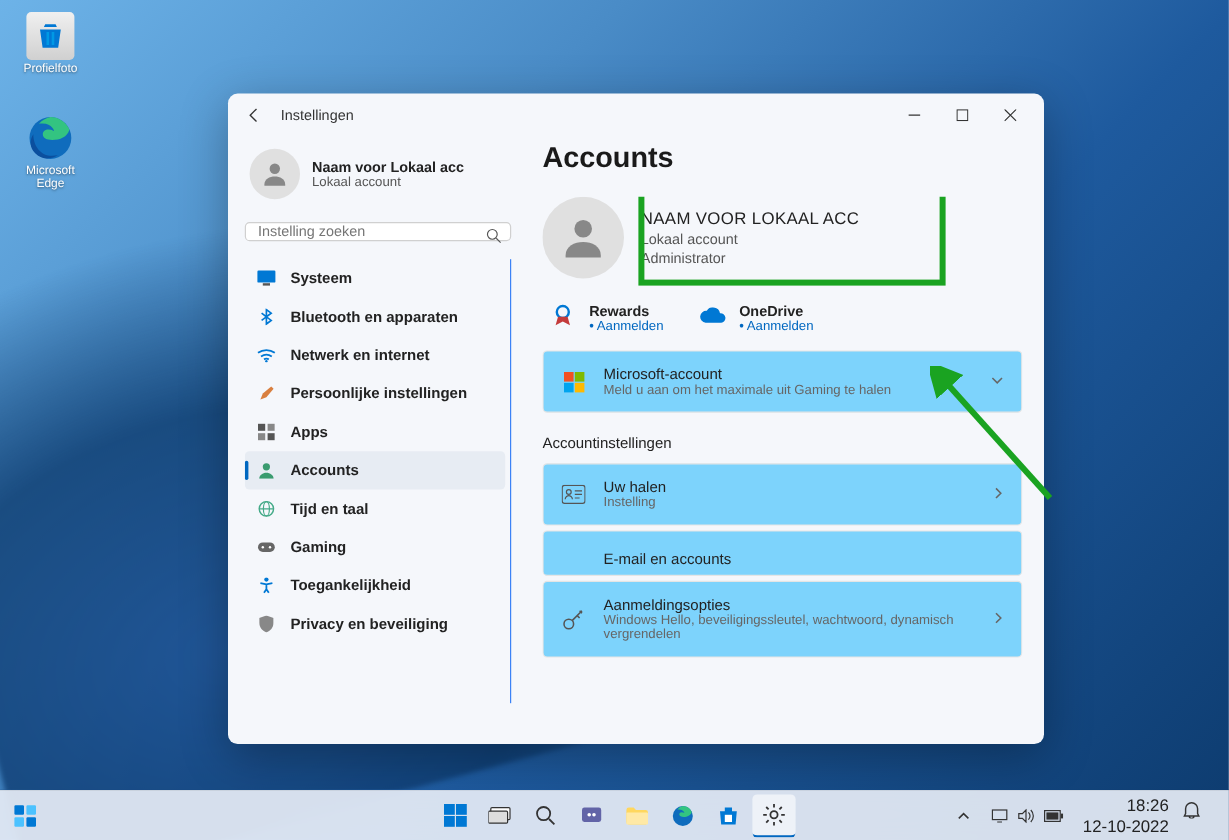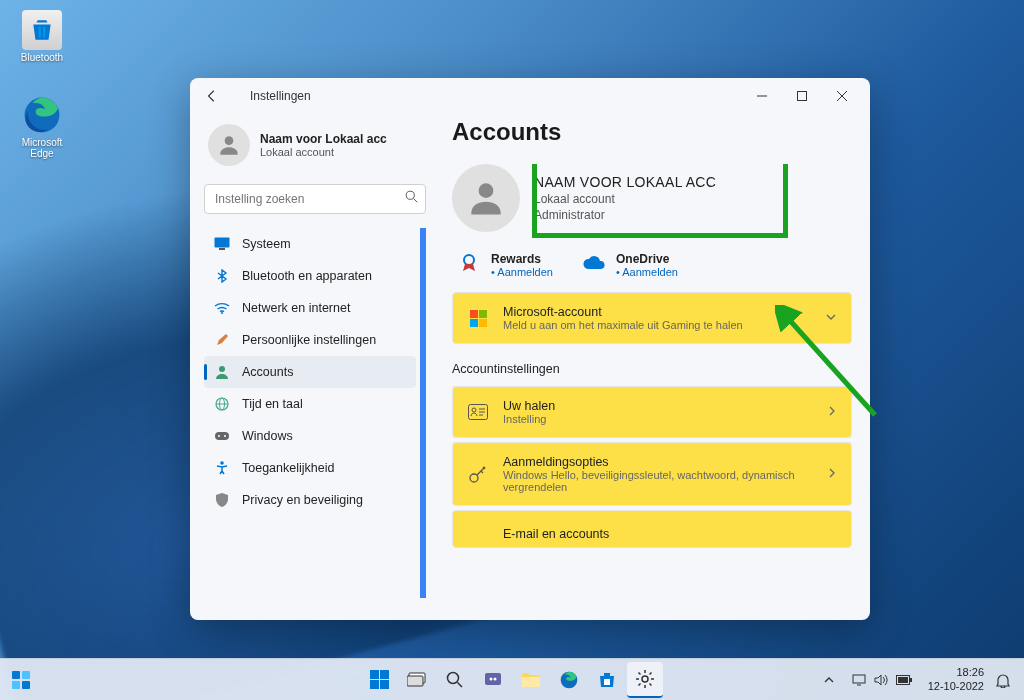--- a/index.html
+++ b/index.html
@@ -9,72 +9,72 @@
 .desktop-icon { position: absolute; width: 60px; text-align: center; color: #fff; font-size: 10px; text-shadow: 0 1px 2px rgba(0,0,0,0.5); cursor: pointer; }
 .desktop-icon .ico { width: 40px; height: 40px; margin: 0 auto 2px; display: flex; align-items: center; justify-content: center; font-size: 28px; }
 .recycle { top: 10px; left: 12px; }
 .recycle .ico { background: linear-gradient(#f0f0f0, #d0d0d0); border-radius: 4px; }
 .edge { top: 95px; left: 12px; }
 .edge .ico svg { width: 38px; height: 38px; }
 
 .settings-window { position: absolute; left: 190px; top: 78px; width: 680px; height: 542px; background: #f5f7fb; border-radius: 8px; box-shadow: 0 10px 40px rgba(0,0,0,0.3); overflow: hidden; display: flex; flex-direction: column; }
 .titlebar { height: 36px; display: flex; align-items: center; padding: 0 8px; }
 .back-btn { width: 28px; height: 28px; display: flex; align-items: center; justify-content: center; cursor: pointer; border-radius: 4px; }
-.title { font-size: 12px; margin-left: 24px; color: #333; }
+.title { font-size: 12px; margin-left: 8px; color: #333; }
 .win-controls { margin-left: auto; display: flex; }
 .win-btn { width: 40px; height: 32px; display: flex; align-items: center; justify-content: center; cursor: pointer; font-size: 10px; }
 
 .window-body { flex: 1; display: flex; overflow: hidden; }
 .sidebar { width: 250px; padding: 0 14px; overflow: hidden; }
 .user-row { display: flex; align-items: center; gap: 10px; padding: 10px 4px 18px; }
 .avatar-small { width: 42px; height: 42px; border-radius: 50%; background: #e0e0e0; display: flex; align-items: center; justify-content: center; }
 .avatar-small svg { width: 26px; height: 26px; fill: #888; }
 .user-name { font-size: 12px; font-weight: 600; color: #222; }
 .user-sub { font-size: 11px; color: #555; }
 .search-box { position: relative; margin-bottom: 14px; }
-.search-box input { width: 100%; height: 30px; padding: 0 32px 0 10px; border: 1px solid #d0d0d0; border-radius: 4px; background: #fff; font-size: 12px; outline: none; }
+.search-box input { width: 100%; height: 16px; padding: 0 32px 0 10px; border: 1px solid #d0d0d0; border-radius: 4px; background: #fff; font-size: 12px; outline: none; }
 .search-box .sicon { position: absolute; right: 8px; top: 6px; font-size: 13px; color: #555; }
-.nav-list { border-right: 6px solid #3b82f6; padding-right: 4px; height: 370px; overflow: hidden; }
+.nav-list { border-right: 1px solid #3b82f6; padding-right: 4px; height: 370px; overflow: hidden; font-weight: bold; }
 .nav-item { display: flex; align-items: center; gap: 12px; padding: 8px 10px; font-size: 12.5px; color: #222; cursor: pointer; border-radius: 4px; position: relative; }
 .nav-item.active { background: #e7ecf3; }
 .nav-item.active::before { content: ''; position: absolute; left: 0; top: 8px; bottom: 8px; width: 3px; background: #0067c0; border-radius: 2px; }
 .nav-icon { width: 16px; height: 16px; display: flex; align-items: center; justify-content: center; font-size: 14px; }
 
 .content { flex: 1; padding: 0 18px 0 12px; overflow: hidden; position: relative; }
 .page-title { font-size: 24px; font-weight: 600; color: #1a1a1a; margin: 4px 0 18px; }
 .scroll-area { height: 460px; overflow: hidden; position: relative; }
 .account-card { display: flex; align-items: center; gap: 14px; position: relative; }
 .highlight-box { position: absolute; left: 80px; top: -8px; width: 256px; height: 82px; border: 5px solid #1aa321; pointer-events: none; }
 .avatar-big { width: 68px; height: 68px; border-radius: 50%; background: #e0e0e0; display: flex; align-items: center; justify-content: center; }
 .avatar-big svg { width: 44px; height: 44px; fill: #888; }
 .acc-name { font-size: 14px; color: #222; letter-spacing: 0.3px; }
 .acc-sub { font-size: 12px; color: #555; margin-top: 2px; }
 .shortcut-row { display: flex; gap: 30px; margin: 20px 0 14px; padding-left: 6px; }
 .shortcut { display: flex; align-items: flex-start; gap: 11px; cursor: pointer; }
 .shortcut-icon { width: 22px; height: 22px; display: flex; align-items: center; justify-content: center; }
 .shortcut-title { font-size: 12px; font-weight: 600; color: #222; }
 .shortcut-sub { font-size: 11px; color: #0067c0; }
 .shortcut-sub::before { content: '• '; }
-.card { background: #fde047; border: 1px solid #e5e5e5; border-radius: 4px; padding: 12px 14px; display: flex; align-items: center; gap: 14px; margin-bottom: 4px; cursor: pointer; }
+.card { background: #7dd3fc; border: 1px solid #e5e5e5; border-radius: 4px; padding: 12px 14px; display: flex; align-items: center; gap: 14px; margin-bottom: 4px; cursor: pointer; }
 .card-icon { width: 22px; height: 22px; display: flex; align-items: center; justify-content: center; }
 .card-body { flex: 1; }
 .card-title { font-size: 12.5px; color: #222; }
 .card-sub { font-size: 11px; color: #666; }
 .card-chevron { color: #666; font-size: 12px; }
 .section-head { font-size: 12.5px; font-weight: 400; color: #222; margin: 18px 0 10px; }
 
 .green-arrow { position: absolute; left: 775px; top: 305px; pointer-events: none; }
 
 .taskbar { position: absolute; bottom: 0; left: 0; right: 0; height: 42px; background: rgba(235, 240, 248, 0.9); backdrop-filter: blur(20px); display: flex; align-items: center; border-top: 1px solid rgba(0,0,0,0.08); }
 .tb-left { display: flex; align-items: center; padding-left: 4px; }
 .tb-widget { width: 34px; height: 34px; display: flex; align-items: center; justify-content: center; cursor: pointer; border-radius: 4px; }
 .tb-center { position: absolute; left: 50%; transform: translateX(-50%); display: flex; gap: 2px; }
 .tb-btn { width: 36px; height: 36px; display: flex; align-items: center; justify-content: center; cursor: pointer; border-radius: 4px; }
 .tb-btn.active { background: rgba(255,255,255,0.6); border-bottom: 2px solid #0067c0; }
-.tb-right { margin-left: auto; display: flex; align-items: center; gap: 2px; padding-right: 10px; font-size: 11px; color: #222; }
+.tb-right { margin-left: auto; display: flex; gap: 2px; padding-right: 20px; font-size: 14px; color: #222; }
 .tray-icons { display: flex; gap: 8px; align-items: center; padding: 0 8px; cursor: pointer; }
 .clock { text-align: right; line-height: 1.2; padding: 0 6px; cursor: pointer; }
 .notif { width: 22px; height: 22px; display: flex; align-items: center; justify-content: center; cursor: pointer; }
 
 .ms-logo { display: grid; grid-template-columns: 8px 8px; grid-template-rows: 8px 8px; gap: 1px; }
 .ms-logo span:nth-child(1) { background: #f25022; }
 .ms-logo span:nth-child(2) { background: #7fba00; }
 .ms-logo span:nth-child(3) { background: #00a4ef; }
 .ms-logo span:nth-child(4) { background: #ffb900; }
 .win-logo { display: grid; grid-template-columns: 9px 9px; grid-template-rows: 9px 9px; gap: 1px; }
@@ -86,21 +86,21 @@
 <div class="desktop">
   <div class="wallpaper-shape"></div>
 
   <div class="desktop-icon recycle">
     <div class="ico">
       <svg viewBox="0 0 24 24" width="26" height="26">
           <path fill="#0078d4" d="M4 7l2 14h12l2-14H4zm4-4h8l1 2H7l1-2z"></path>
           <path fill="#0099e5" d="M9 9h2v10H9zm4 0h2v10h-2z"></path>
         </svg>
     </div>
-    <div>Bluetooth</div>
+    <div>Profielfoto</div>
   </div>
 
   <div class="desktop-icon edge">
     <div class="ico">
       <svg viewBox="0 0 24 24">
           <circle cx="12" cy="12" r="11" fill="#0f6cbd"></circle>
           <path d="M12 1a11 11 0 0 1 10 6.5c-1 4-5 5.5-9 5.5-3 0-5-1-5-3 0-1.5 1.2-2.5 3-2.5 2 0 3 1 3 1s-1-5-8-4A11 11 0 0 1 12 1z" fill="#33c481"></path>
           <path d="M3 10c0 7 5 13 13 11-3 2-8 3-12-1-3-3-3-7-1-10z" fill="#0b4f9e"></path>
         </svg>
     </div>
@@ -185,20 +185,31 @@
             <span>Netwerk en internet</span>
           </div>
           <div class="nav-item">
             <span class="nav-icon">
                 <svg width="14" height="14" viewBox="0 0 14 14">
                   <path d="M2 12l2-5 7-6 2 2-6 7-5 2z" fill="#d97f3f"></path>
                 </svg>
               </span>
             <span>Persoonlijke instellingen</span>
           </div>
+          <div class="nav-item">
+            <span class="nav-icon">
+                <svg width="14" height="14" viewBox="0 0 14 14">
+                  <rect x="0" y="0" width="6" height="6" fill="#555"></rect>
+                  <rect x="8" y="0" width="6" height="6" fill="#888"></rect>
+                  <rect x="0" y="8" width="6" height="6" fill="#888"></rect>
+                  <rect x="8" y="8" width="6" height="6" fill="#555"></rect>
+                </svg>
+              </span>
+            <span>Apps</span>
+          </div>
           <div class="nav-item active">
             <span class="nav-icon">
                 <svg width="14" height="14" viewBox="0 0 14 14">
                   <circle cx="7" cy="4" r="3" fill="#3a9b6f"></circle>
                   <path d="M1 14c0-3 3-5 6-5s6 2 6 5H1z" fill="#3a9b6f"></path>
                 </svg>
               </span>
             <span>Accounts</span>
           </div>
           <div class="nav-item">
@@ -212,21 +223,21 @@
             <span>Tijd en taal</span>
           </div>
           <div class="nav-item">
             <span class="nav-icon">
                 <svg width="16" height="12" viewBox="0 0 16 12">
                   <rect x="1" y="2" width="14" height="8" rx="4" fill="#666"></rect>
                   <circle cx="5" cy="6" r="1" fill="#fff"></circle>
                   <circle cx="11" cy="6" r="1" fill="#fff"></circle>
                 </svg>
               </span>
-            <span>Windows</span>
+            <span>Gaming</span>
           </div>
           <div class="nav-item">
             <span class="nav-icon">
                 <svg width="14" height="14" viewBox="0 0 14 14">
                   <circle cx="7" cy="2" r="1.8" fill="#0078d4"></circle>
                   <path d="M2 5l5 1 5-1M7 6v4l-2 3m2-3l2 3" stroke="#0078d4" stroke-width="1.5" fill="none"></path>
                 </svg>
               </span>
             <span>Toegankelijkheid</span>
           </div>
@@ -320,42 +331,42 @@
               <div class="card-title">Uw halen</div>
               <div class="card-sub">Instelling</div>
             </div>
             <div class="card-chevron">
               <svg width="10" height="12" viewBox="0 0 10 12">
                   <path d="M3 2l4 4-4 4" stroke="#666" fill="none" stroke-width="1.3"></path>
                 </svg>
             </div>
           </div>
 
+          <div class="card" style="padding-bottom:2px;">
+            <div class="card-icon"></div>
+            <div class="card-body">
+              <div class="card-title">E-mail en accounts</div>
+            </div>
+          </div>
+
           <div class="card">
             <div class="card-icon">
               <svg width="20" height="20" viewBox="0 0 20 20">
                   <circle cx="6" cy="14" r="4" stroke="#555" fill="none" stroke-width="1.3"></circle>
                   <path d="M9 11l8-8m-2 0l2 2m-4 2l2 2" stroke="#555" fill="none" stroke-width="1.3"></path>
                 </svg>
             </div>
             <div class="card-body">
               <div class="card-title">Aanmeldingsopties</div>
               <div class="card-sub">Windows Hello, beveiligingssleutel, wachtwoord, dynamisch vergrendelen</div>
             </div>
             <div class="card-chevron">
               <svg width="10" height="12" viewBox="0 0 10 12">
                   <path d="M3 2l4 4-4 4" stroke="#666" fill="none" stroke-width="1.3"></path>
                 </svg>
-            </div>
-          </div>
-
-          <div class="card" style="padding-bottom:2px;">
-            <div class="card-icon"></div>
-            <div class="card-body">
-              <div class="card-title">E-mail en accounts</div>
             </div>
           </div>
         </div>
       </div>
     </div>
   </div>
 
   <svg class="green-arrow" width="110" height="120">
     <defs>
         <marker id="ah" markerWidth="10" markerHeight="10" refX="2" refY="3" orient="auto">

